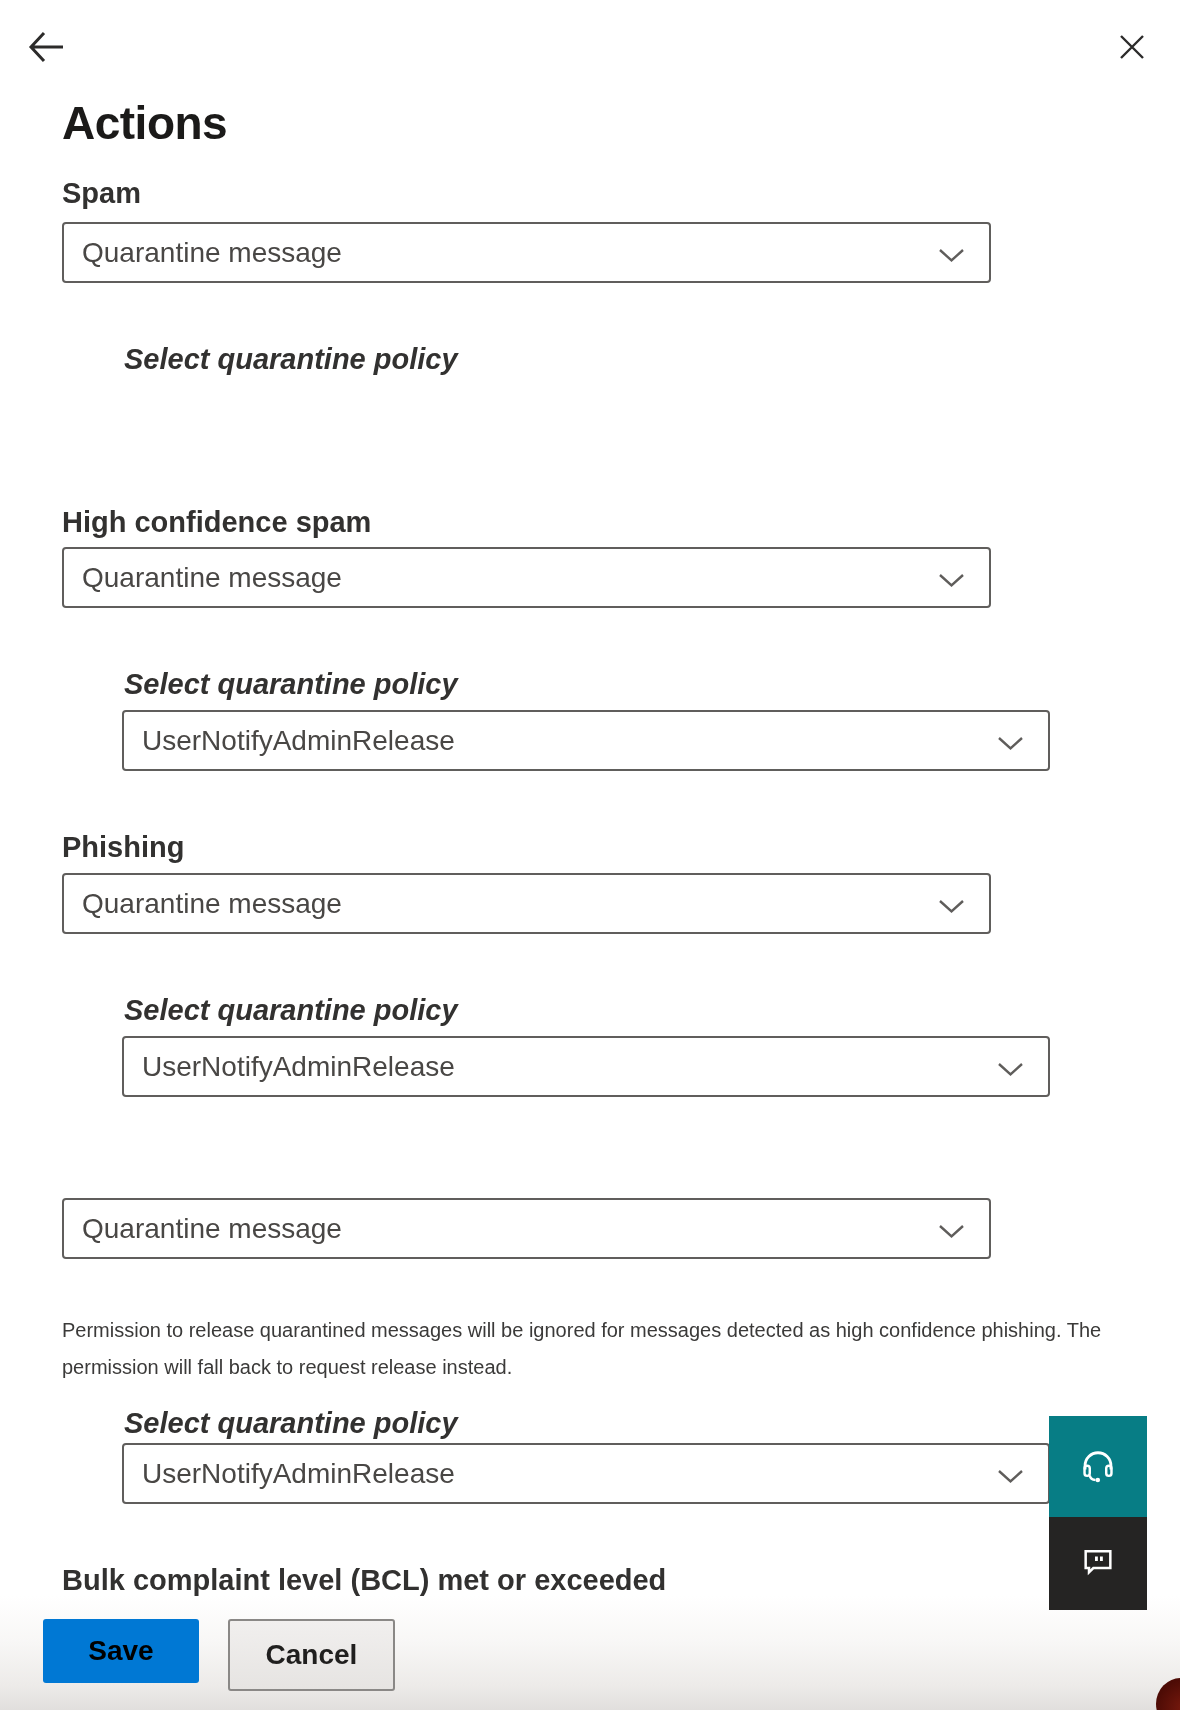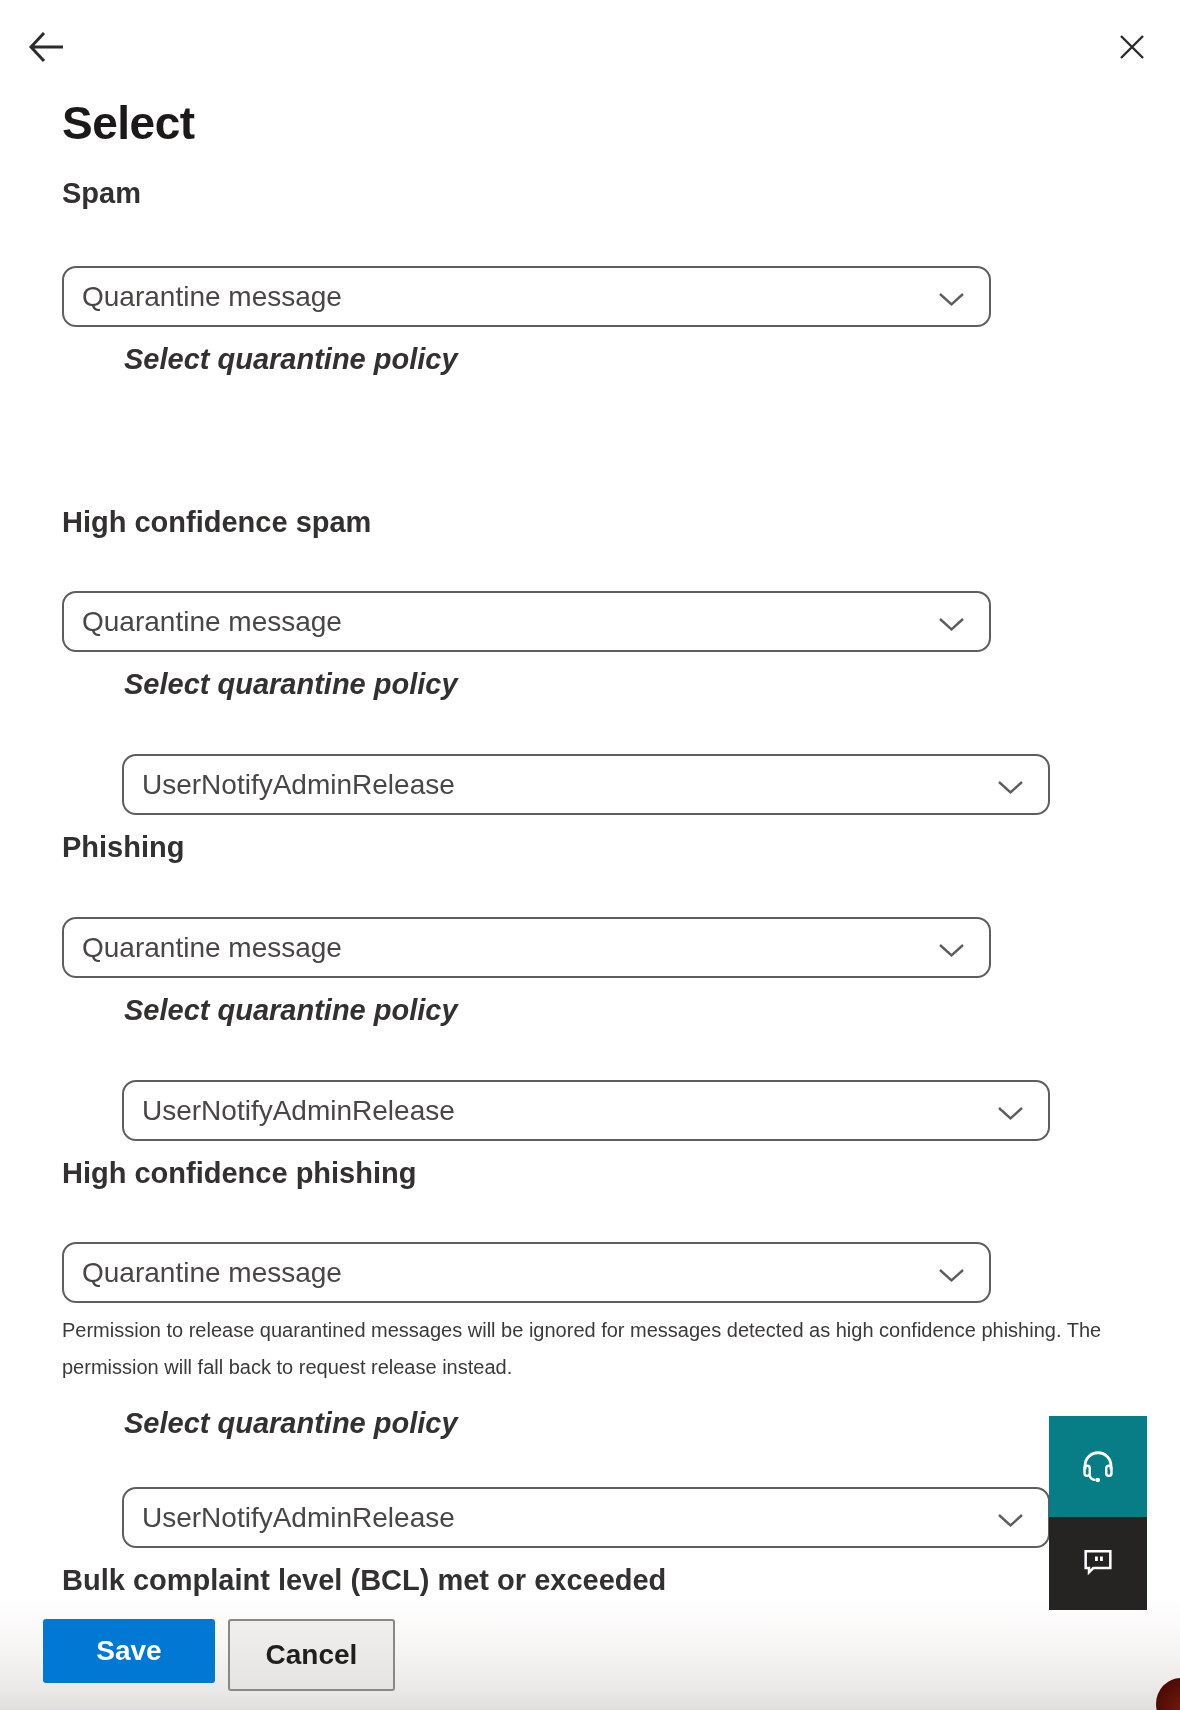--- a/index.html
+++ b/index.html
@@ -15,41 +15,41 @@
     display:flex; align-items:center; justify-content:center; cursor:pointer; background:none; border:none; }
 
   .page-title { position:absolute; left:62px; top:100px; font-size:46px; font-weight:bold;
     color:#1b1a19; letter-spacing:-0.5px; line-height:1; }
 
   .field-label { position:absolute; font-size:29px; font-weight:600; color:#323130; line-height:1.1; }
   .field-label.main { left:62px; }
   .field-label.indent { left:124px;font-style:italic; }
 
   .combo { position:absolute; height:61px; background:#fff;
-    border:2px solid var(--field-border,#605e5c); border-radius:14px; box-sizing:border-box;
-    display:flex; align-items:center; cursor:pointer;margin-top:44px; }
+    border:2px solid var(--field-border,#605e5c); border-radius:4px; box-sizing:border-box;
+    display:flex; align-items:center; cursor:pointer; }
   .combo.main { left:62px; width:929px; }
   .combo.indent { left:122px; width:928px; }
   .combo-value { padding-left:18px; font-size:28px; color:#494745; white-space:nowrap; }
   .combo .chevron { position:absolute; right:24px; top:24px; }
 
   .note { position:absolute; left:62px; top:1312px; width:1085px;
     font-size:20px; line-height:37px; color:#3b3a39; }
 
   .truncated-heading { position:absolute; left:62px; top:1564px;
     font-size:29px; font-weight:600; color:#323130; white-space:nowrap; z-index:1;text-align:right; }
 
   
   .footer { position:absolute; left:0; top:1596px; width:1180px; height:114px; z-index:2;
     background:linear-gradient(180deg,#ffffff 0%,#f8f7f6 40%,#edebe9 78%,#e1dfdd 100%); }
   .btn { position:absolute; z-index:3; font-family:"Liberation Sans", sans-serif;
     font-size:28px; font-weight:600; border-radius:3px; cursor:pointer;
     display:flex; align-items:center; justify-content:center; box-sizing:border-box; }
-  .btn-save { left:43px; top:1619px; width:172px; height:64px;
-    background:var(--accent,#0078d4); color:#ffffff; border:none; }
+  .btn-save { left:43px; top:1619px; width:156px; height:64px;
+    background:var(--accent,#0078d4); color:#000000; border:none; }
   .btn-cancel { left:228px; top:1619px; width:167px; height:72px;
     background:linear-gradient(180deg,#f1efee 0%,#e6e4e2 100%); color:#201f1e; border:2px solid #8a8886; }
 
   
   .float-btn { position:absolute; left:1049px; width:98px; z-index:4; border:none; cursor:pointer;
     display:flex; align-items:center; justify-content:center; }
   .help-btn { top:1416px; height:101px; background:var(--help-teal,#077d85); }
   .feedback-btn { top:1517px; height:93px; background:var(--feedback-dark,#252423); }
 
   
@@ -70,21 +70,21 @@
     </span>
   </button>
   <button class="close-btn">
     <span>
       <svg width="30" height="30" viewBox="0 0 30 30">
           <path d="M4 4 L26 26 M26 4 L4 26" stroke="#2c2b2a" stroke-width="2.4" fill="none"></path>
         </svg>
     </span>
   </button>
 
-  <div class="page-title">Select</div>
+  <div class="page-title">Actions</div>
 
   <div class="field-label main" style="top:178px">Spam</div>
   <div class="combo main" style="top:222px">
     <span class="combo-value">Quarantine message</span>
     <span class="chevron">
       <svg width="27" height="15" viewBox="0 0 27 15">
           <polyline points="2,2 13.5,12.5 25,2" stroke="#5f5d5b" stroke-width="2.4" fill="none"></polyline>
         </svg>
     </span>
   </div>
@@ -124,21 +124,20 @@
   <div class="field-label indent" style="top:995px">Select quarantine policy</div>
   <div class="combo indent" style="top:1036px">
     <span class="combo-value">UserNotifyAdminRelease</span>
     <span class="chevron">
       <svg width="27" height="15" viewBox="0 0 27 15">
           <polyline points="2,2 13.5,12.5 25,2" stroke="#5f5d5b" stroke-width="2.4" fill="none"></polyline>
         </svg>
     </span>
   </div>
 
-  <div class="field-label main" style="top:1158px">High confidence phishing</div>
   <div class="combo main" style="top:1198px">
     <span class="combo-value">Quarantine message</span>
     <span class="chevron">
       <svg width="27" height="15" viewBox="0 0 27 15">
           <polyline points="2,2 13.5,12.5 25,2" stroke="#5f5d5b" stroke-width="2.4" fill="none"></polyline>
         </svg>
     </span>
   </div>
 
   <div class="note">Permission to release quarantined messages will be ignored for messages detected as high confidence phishing. The permission will fall back to request release instead.</div>

